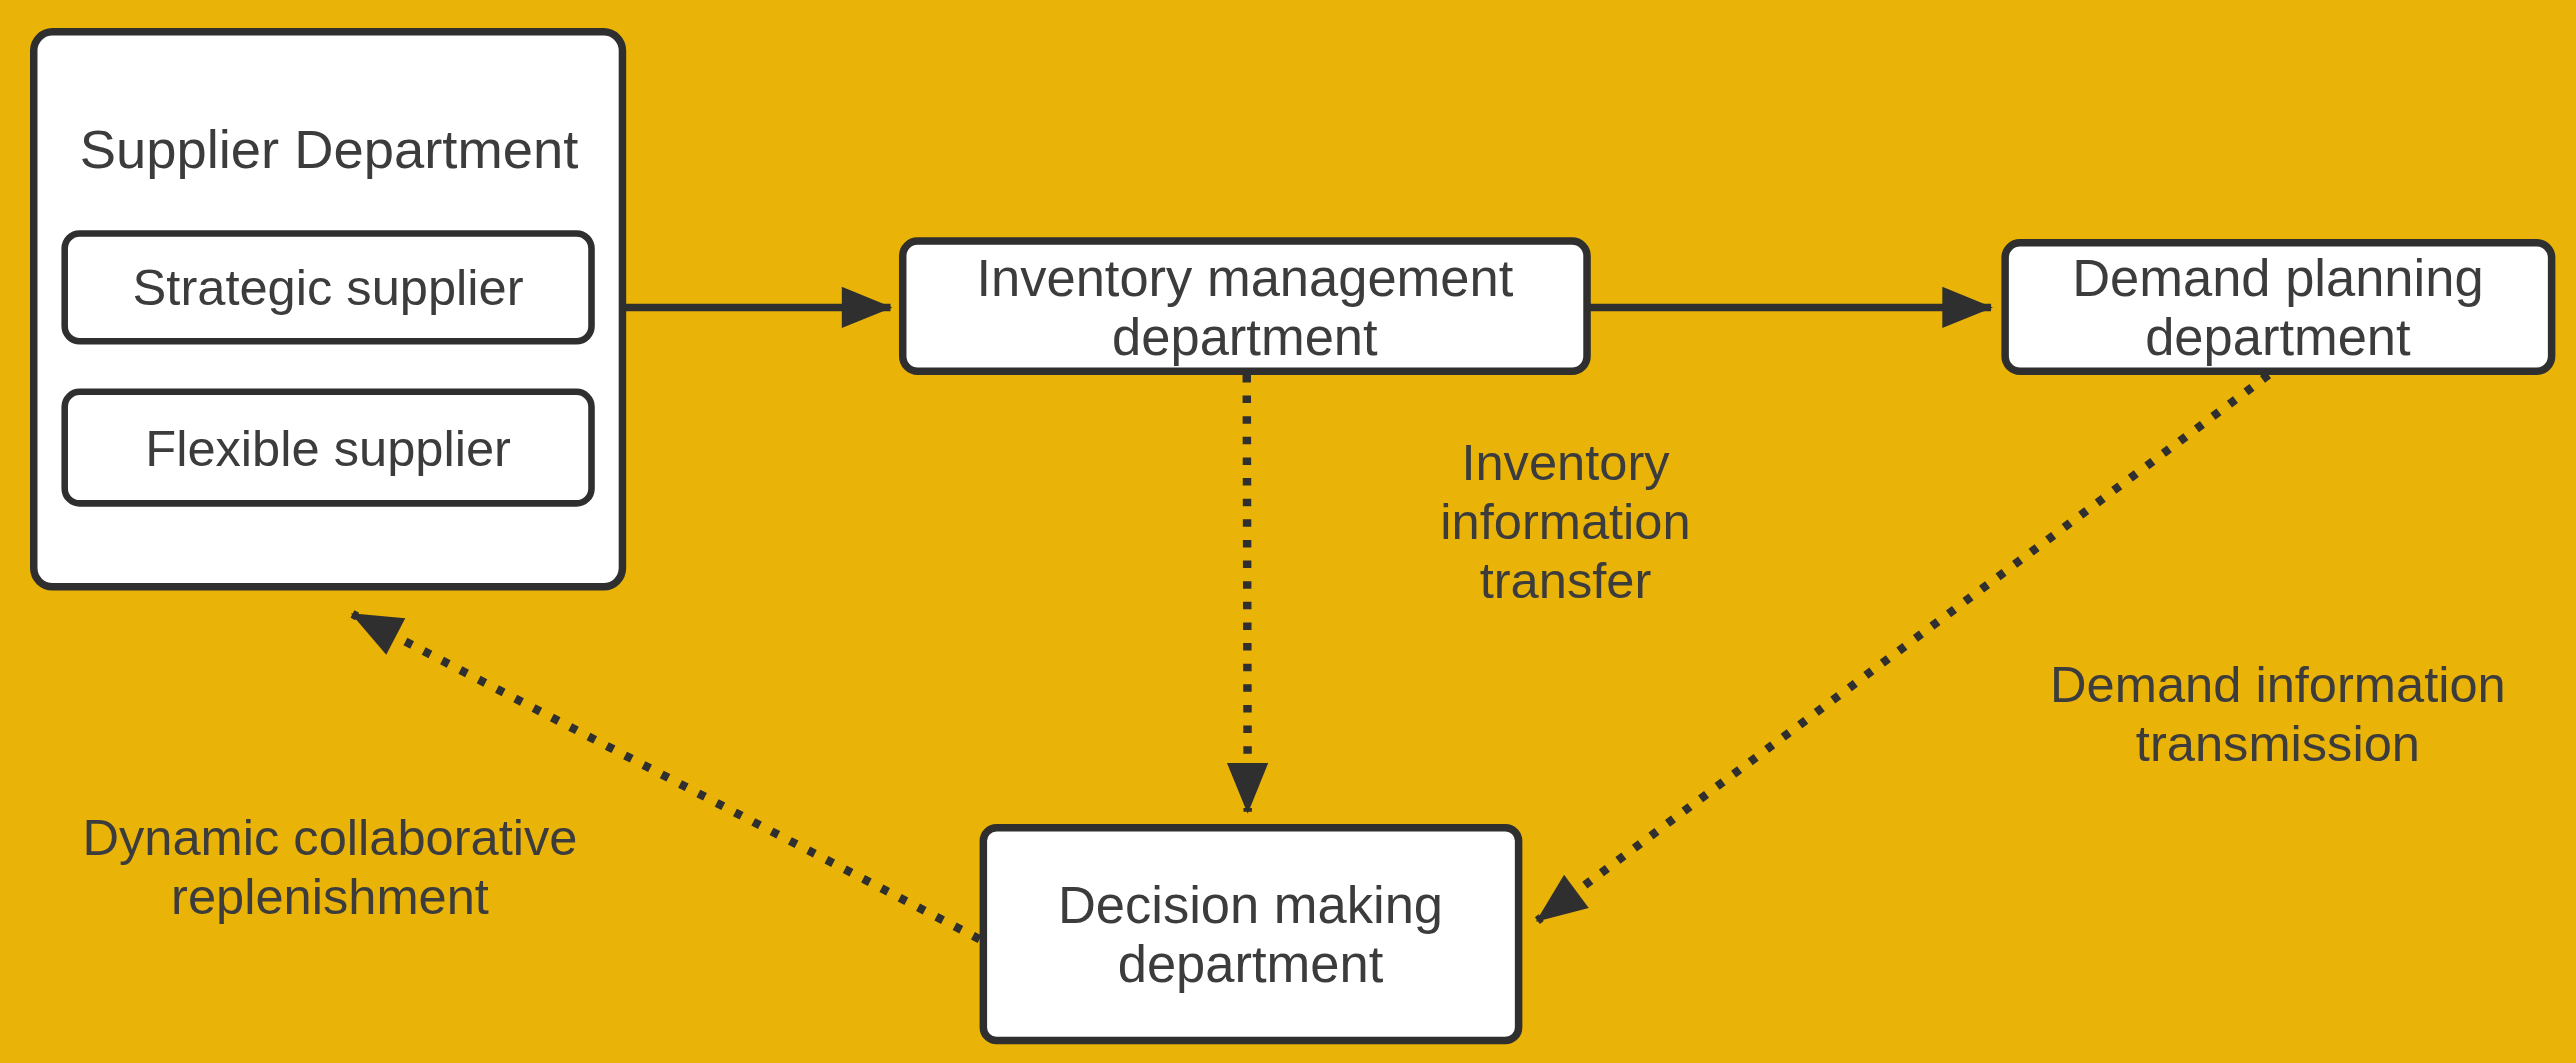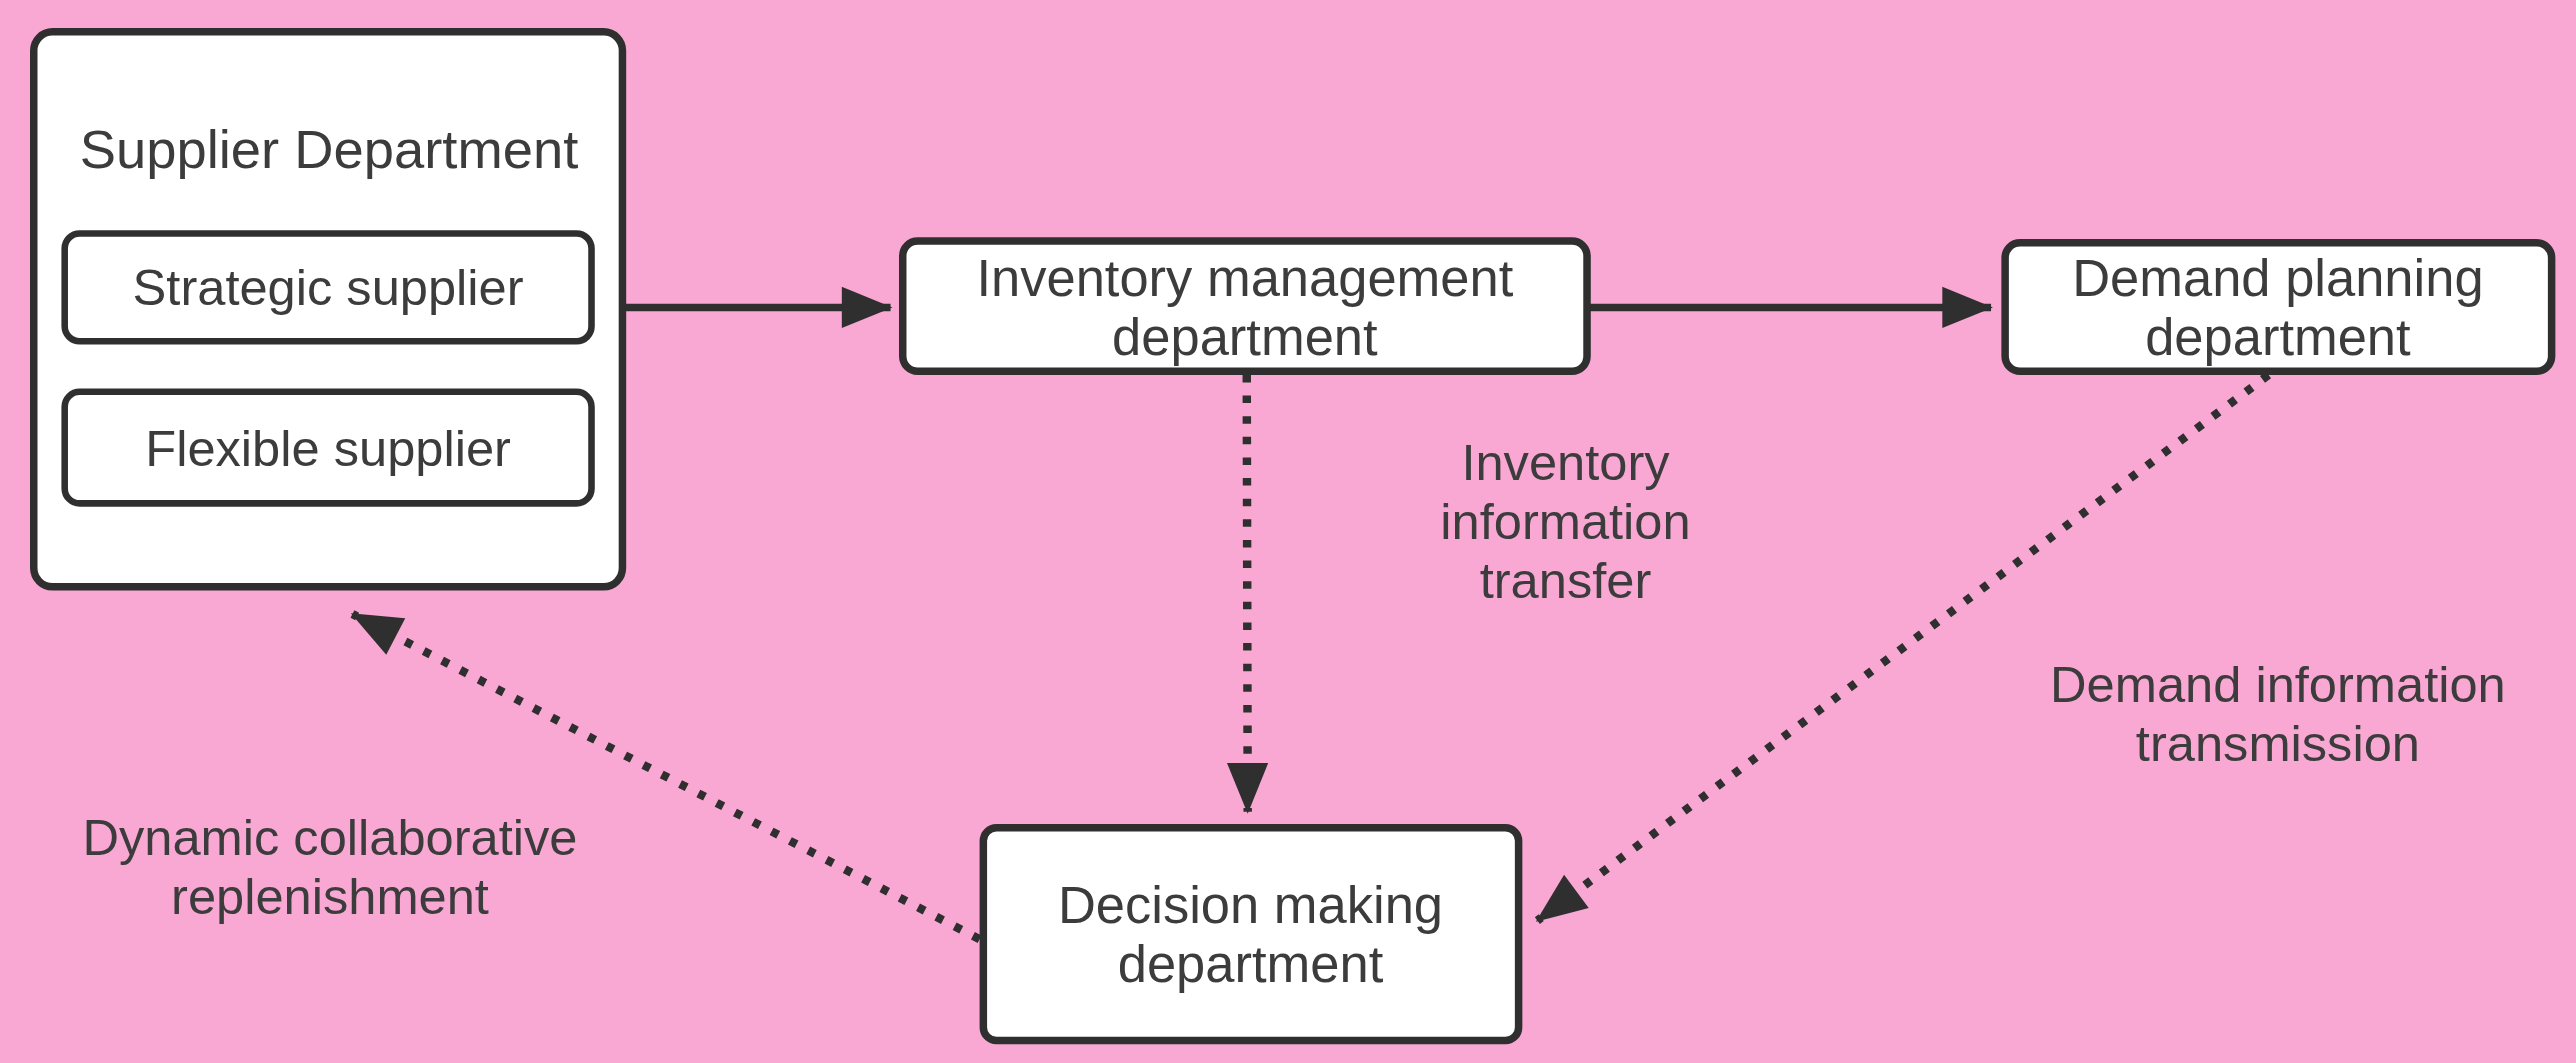--- a/index.html
+++ b/index.html
@@ -2,21 +2,21 @@
 <html style="font-size:15px"><head>
 <meta charset="utf-8">
 <style>
   html, body {
     margin: 0;
     padding: 0;
     background: #ffffff;
   }
   .diagram-wrap {
     width: 100%;
-    background: #f9a8d4;
+    background: #eab308;
   }
   svg {
     display: block;
     width: 100%;
     height: auto;
     font-family: "Liberation Sans", "DejaVu Sans", sans-serif;
   }
   .node-box {
     fill: #ffffff;
     stroke: #2f2f2f;

